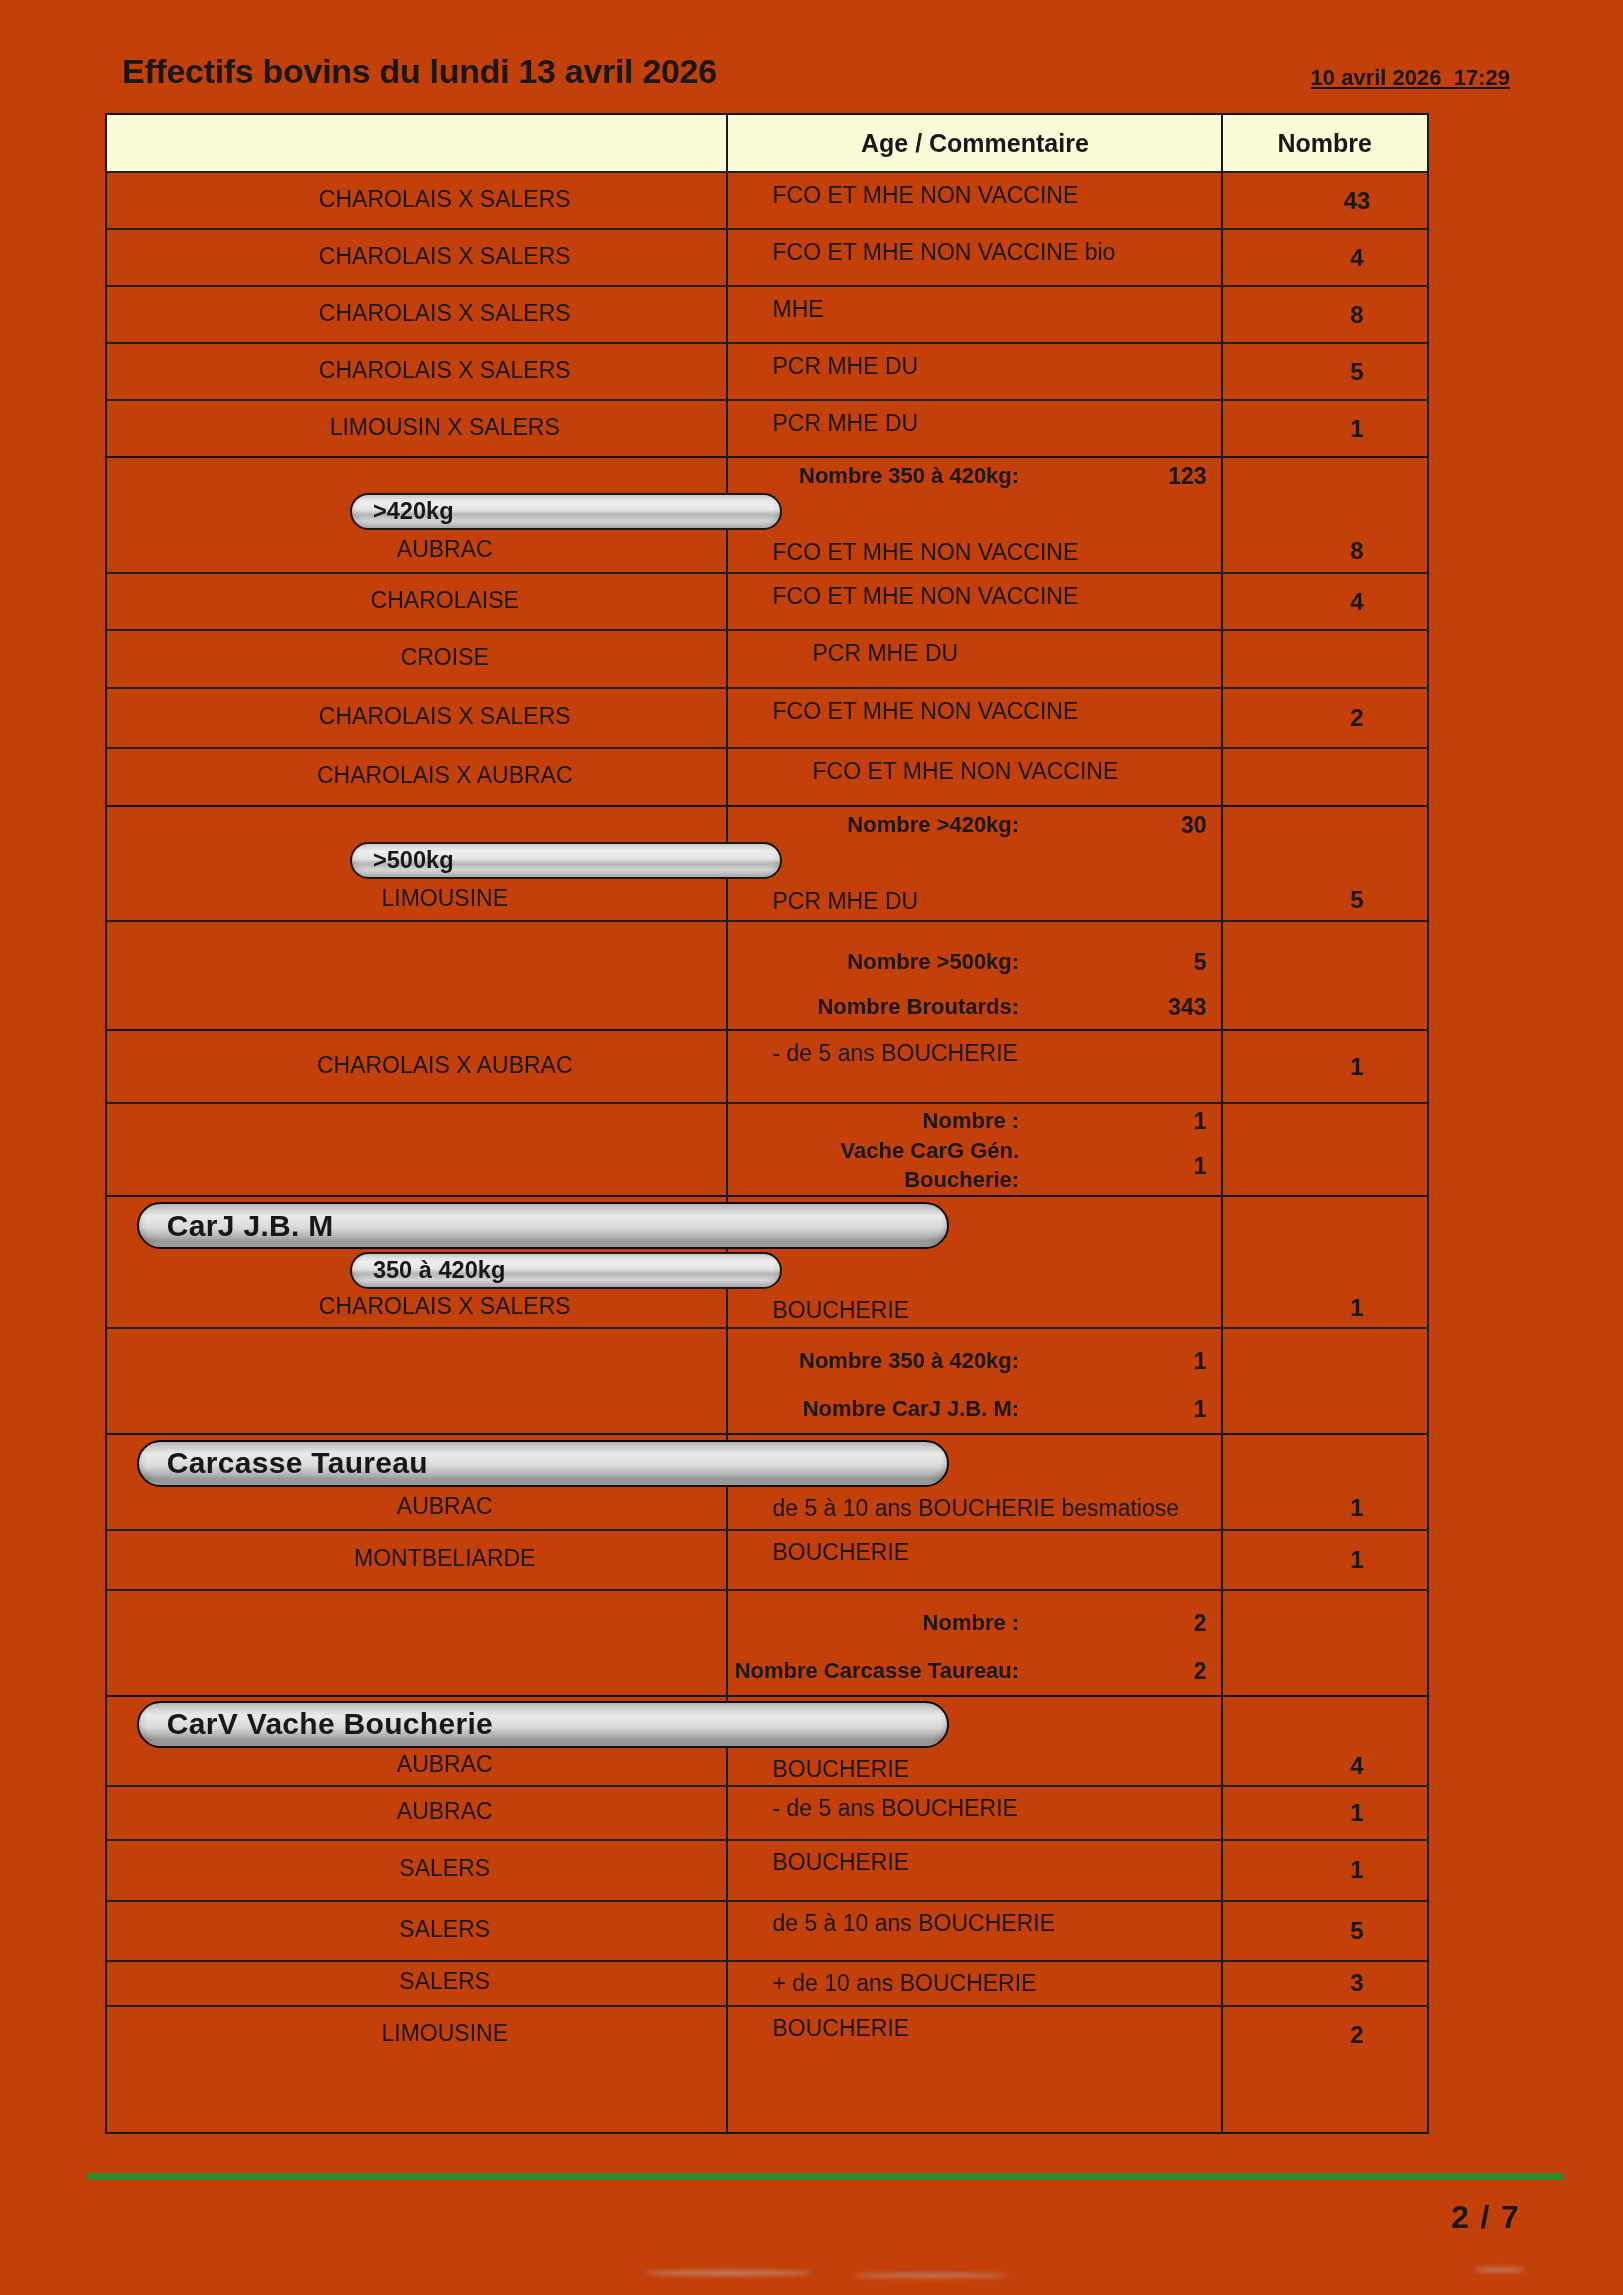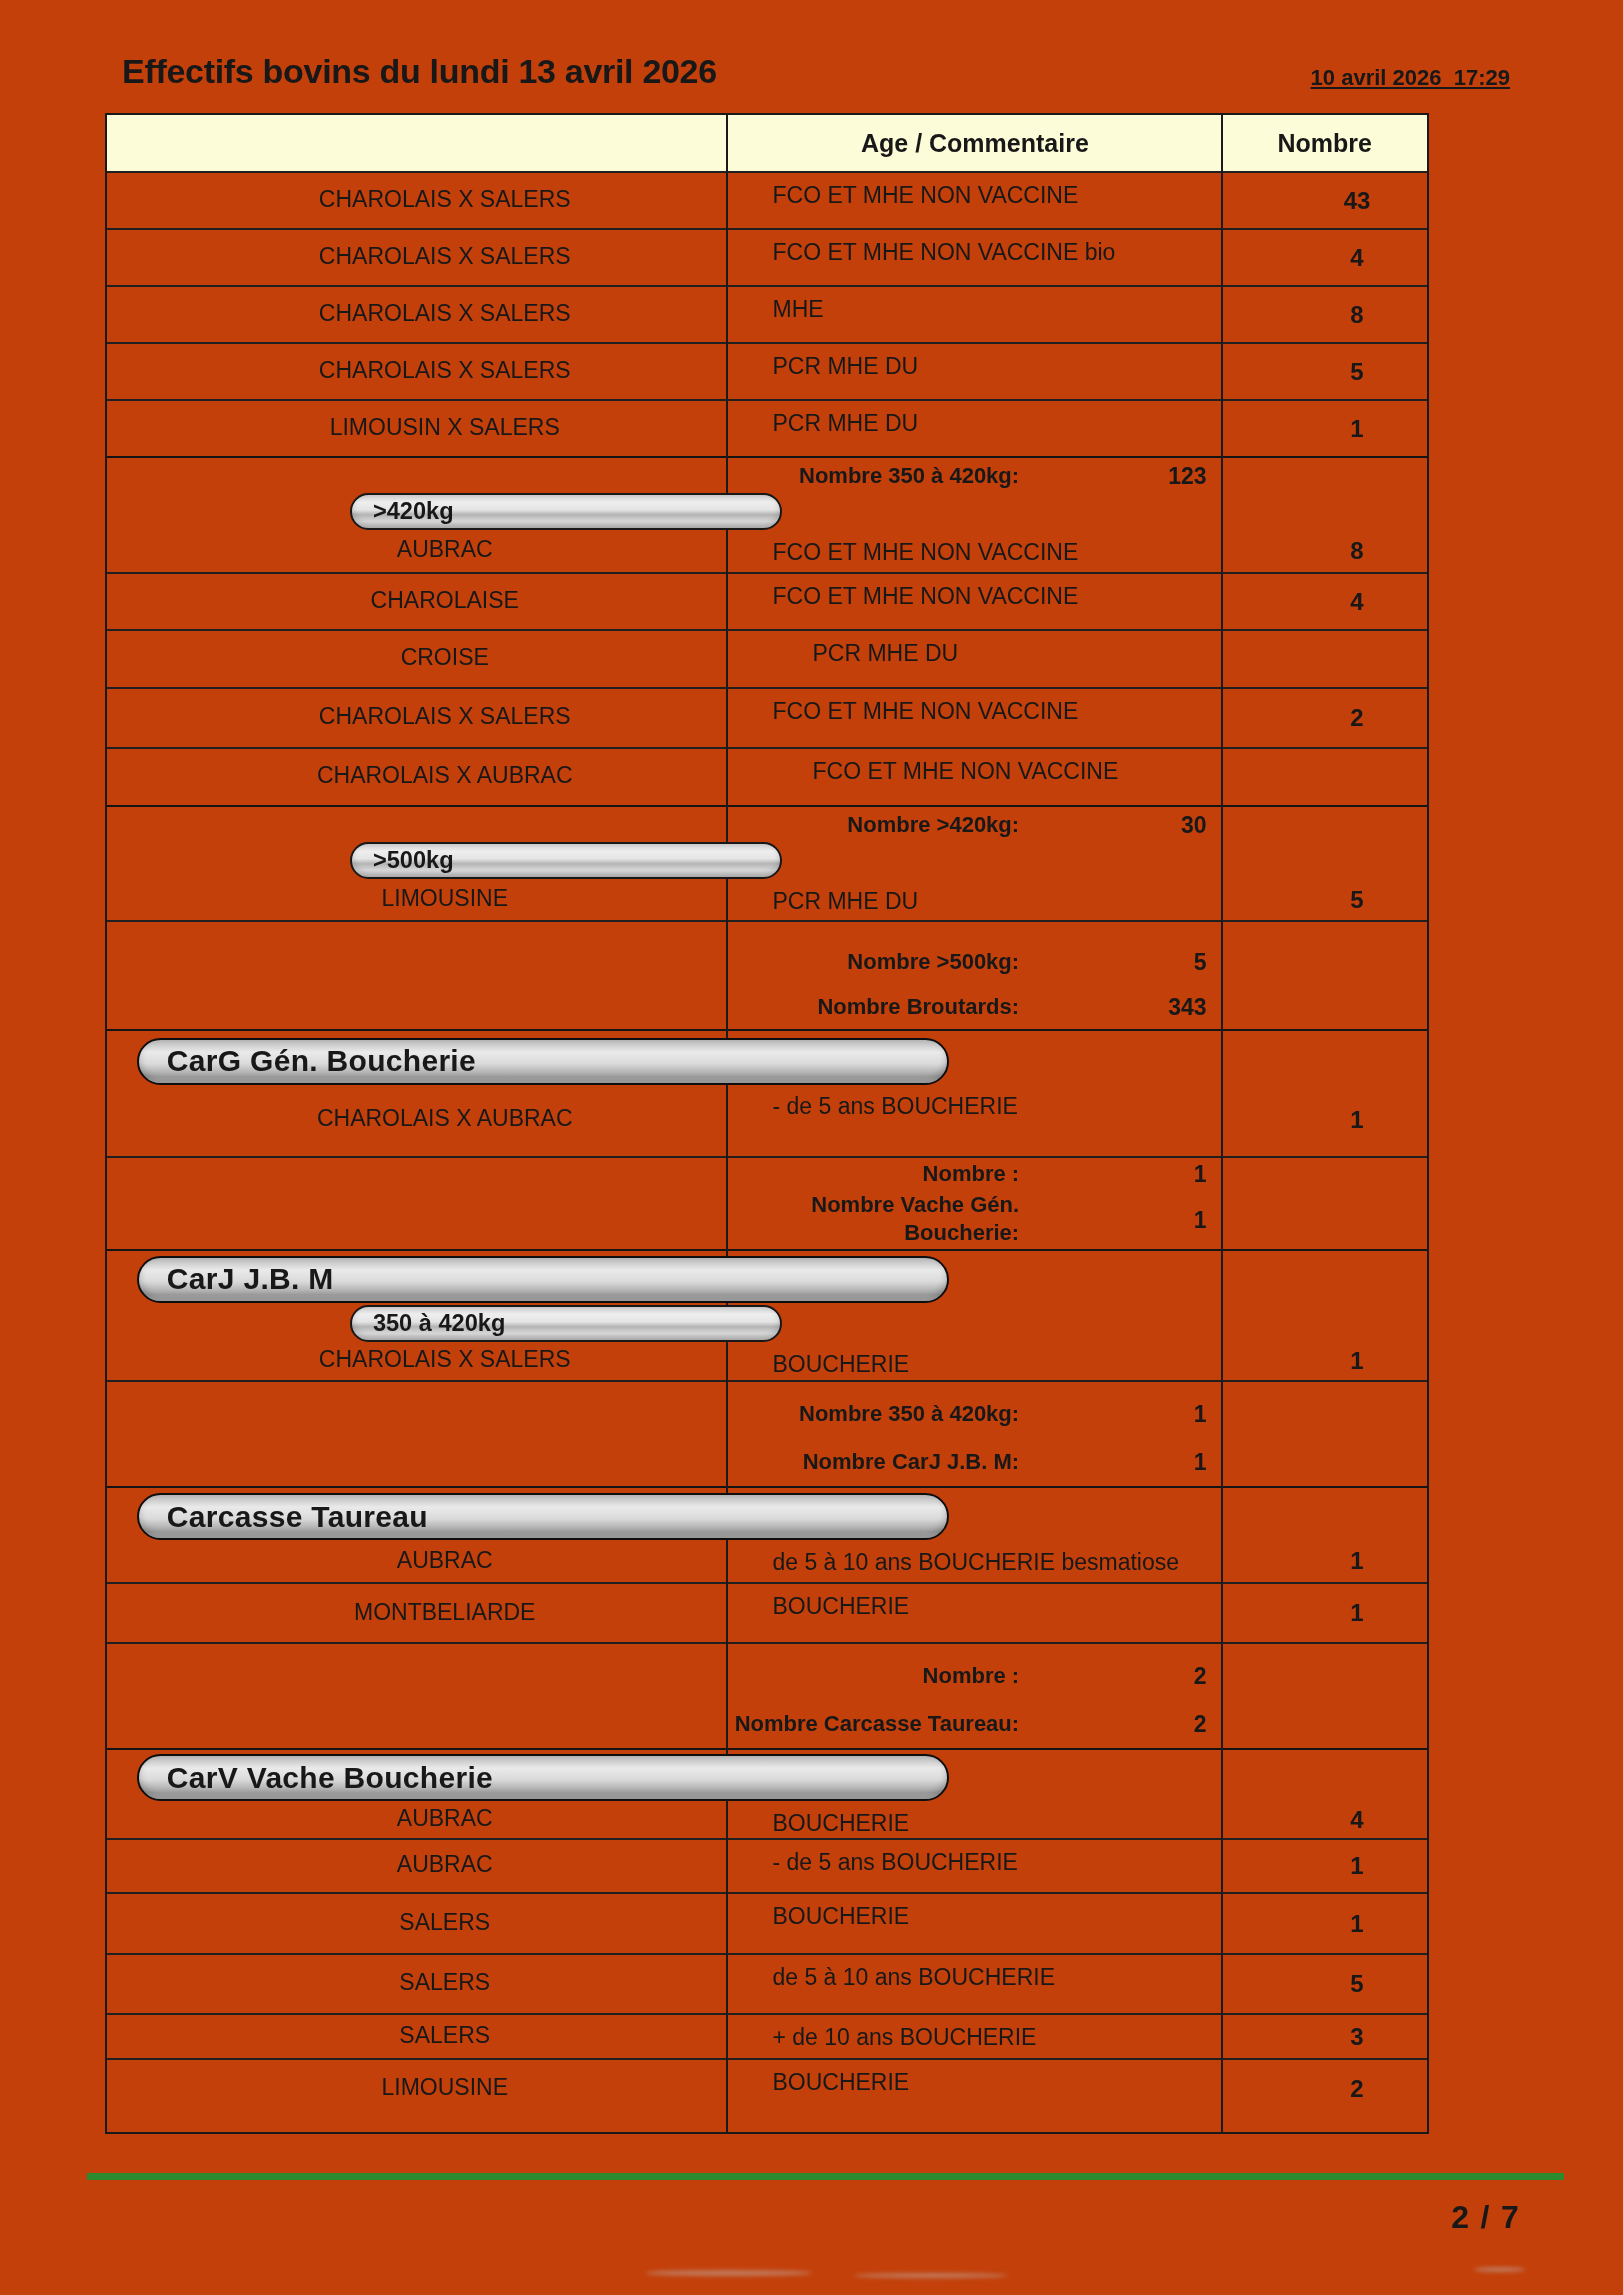--- a/index.html
+++ b/index.html
@@ -176,34 +176,33 @@
         <span class="slab">Nombre &gt;500kg:</span>
         <span class="sval">5</span>
       </div>
       <div class="sum h68">
         <span class="slab">Nombre Broutards:</span>
         <span class="sval">343</span>
       </div>
     </div>
 
     <div class="region b3">
-      <div class="spill mt10">CarG Gén. Boucherie</div>
       <div class="row h108">
         <div class="breed">CHAROLAIS X AUBRAC</div>
         <div class="age">- de 5 ans BOUCHERIE</div>
         <div class="num">1</div>
       </div>
     </div>
     <div class="region b4">
       <div class="sum h50">
         <span class="slab">Nombre :</span>
         <span class="sval">1</span>
       </div>
       <div class="sum h88">
-        <span class="slab"><span>Nombre Vache Gén.</span><br><span>Boucherie:</span></span>
+        <span class="slab"><span>Vache CarG Gén.</span><br><span>Boucherie:</span></span>
         <span class="sval">1</span>
       </div>
     </div>
 
     <div class="region b3">
       <div class="spill mt8">CarJ J.B. M</div>
       <div class="wpill mt4">350 à 420kg</div>
       <div class="row h58">
         <div class="breed">CHAROLAIS X SALERS</div>
         <div class="age">BOUCHERIE</div>

